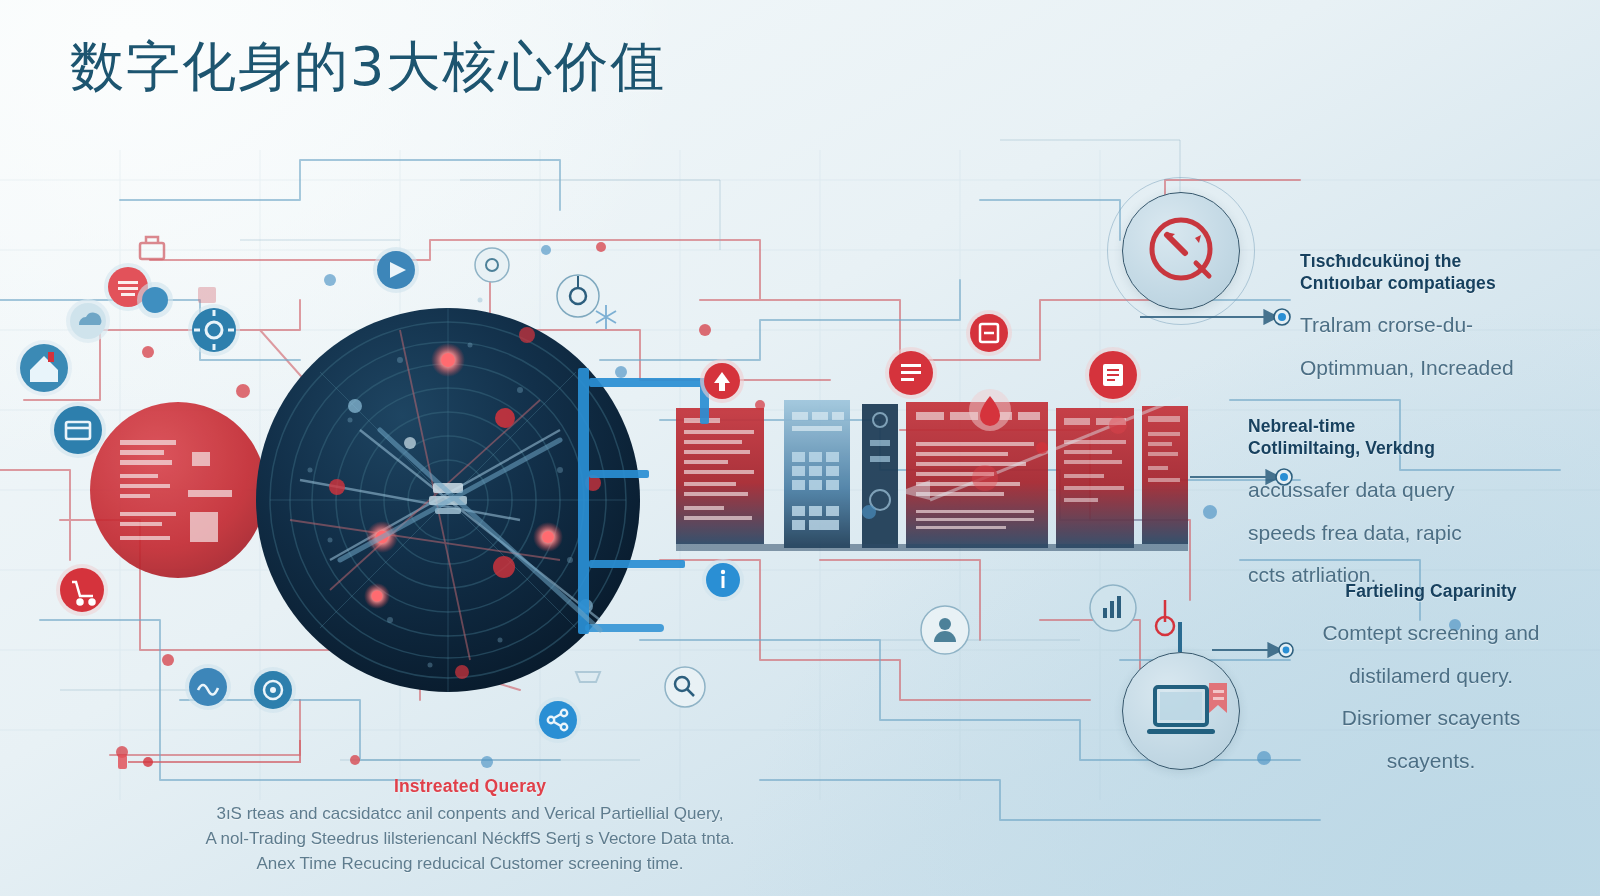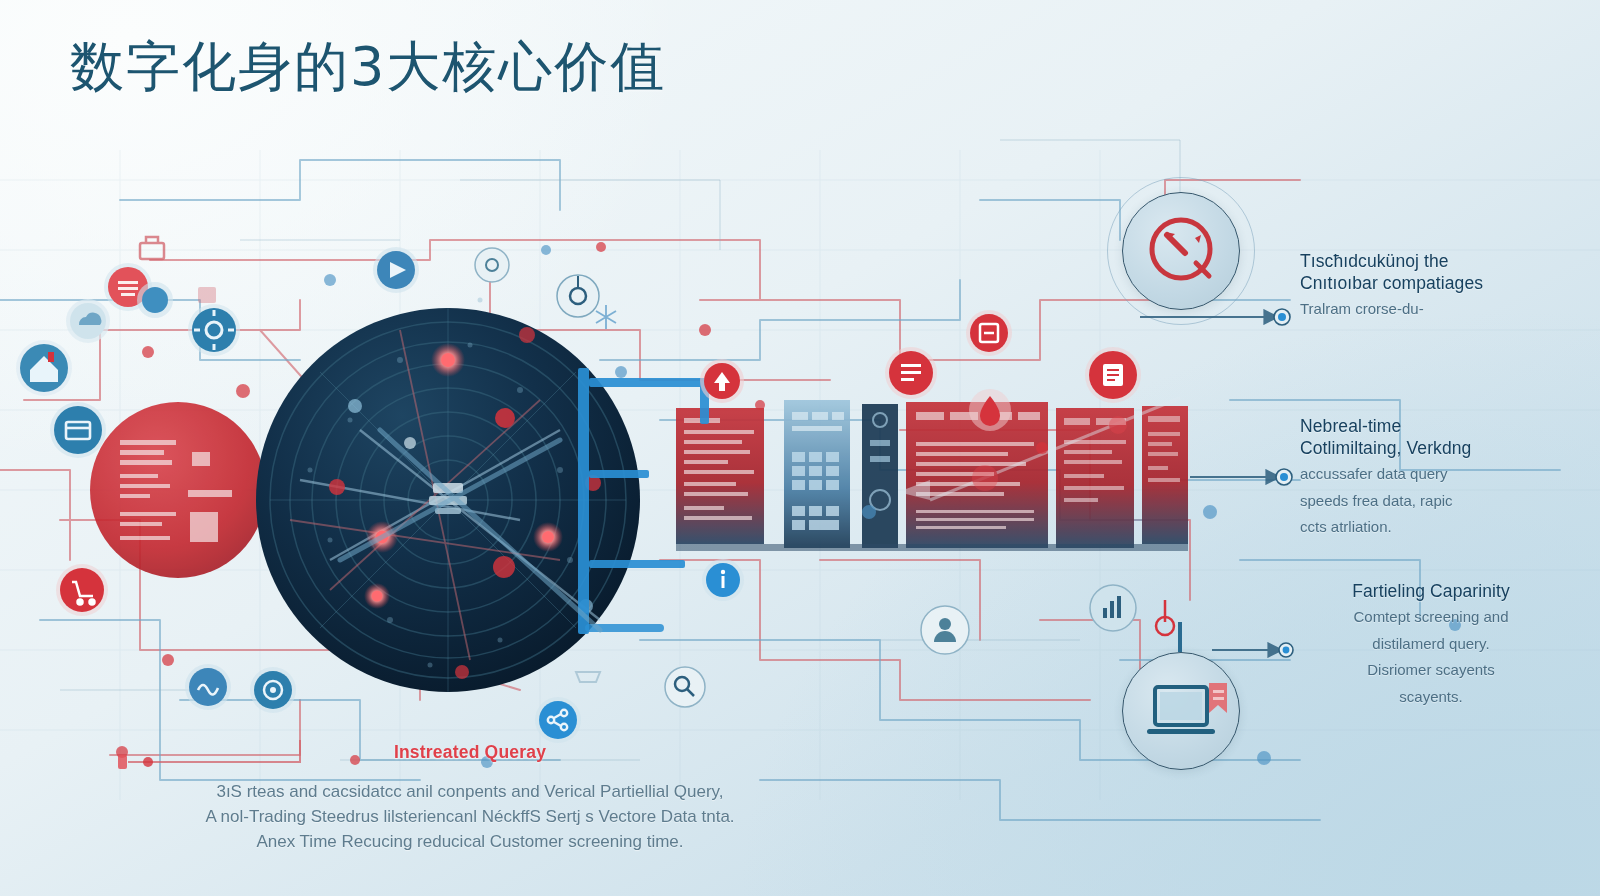--- a/index.html
+++ b/index.html
@@ -24,45 +24,45 @@
     font-size:54px;line-height:62px;letter-spacing:2px;
     color:#1d5570;font-weight:400;
     font-family:"DejaVu Sans","Liberation Sans",sans-serif;
     text-shadow:0 1px 2px rgba(255,255,255,.8);
     white-space:nowrap;
   }
 
   
   .vblock{position:absolute;width:262px;}
   .vblock .vh{
-    font-size:17.5px;font-weight:400;line-height:22px;
+    font-size:17.5px;font-weight:700;line-height:22px;
     color:#17415f;letter-spacing:.1px;
     text-shadow:0 1px 1px rgba(255,255,255,.55);
   }
   .vblock .vb{
-    margin-top:3px;
-    font-size:15px;line-height:23.5px;
+    margin-top:19px;
+    font-size:21px;line-height:23.5px;
     color:#4c6f85;font-weight:400;
     text-shadow:0 1px 1px rgba(255,255,255,.5);
   }
   #vb1{left:1300px;top:250px;}
-  #vb2{left:1300px;top:415px;}
+  #vb2{left:1248px;top:415px;}
   #vb3{left:1300px;top:580px;text-align:center;}
 
   
-  #caption{position:absolute;left:120px;top:742px;width:700px;text-align:center;}
+  #caption{position:absolute;left:120px;top:776px;width:700px;text-align:center;}
   #caption .ch{
     font-size:17.5px;font-weight:700;color:#e0404a;letter-spacing:.2px;
     text-shadow:0 1px 2px rgba(255,255,255,.6);
   }
   #caption .cl{
     font-size:17px;line-height:25px;color:#5e7c8e;font-weight:400;
     text-shadow:0 1px 1px rgba(255,255,255,.55);
   }
-  #caption .cl.first{margin-top:16px;}
+  #caption .cl.first{margin-top:4px;}
   .bigcircle{
     position:absolute;border-radius:50%;
     background:radial-gradient(circle at 38% 32%, #d9e8f0 0%, #c2d8e4 60%, #b4cdda 100%);
     border:1.6px solid #35566b;
     box-shadow:0 2px 10px rgba(40,70,90,.12);
   }
   .bigcircle .ring{
     position:absolute;left:-16px;top:-16px;right:-16px;bottom:-16px;
     border-radius:50%;border:1px solid rgba(120,160,185,.5);
   }
@@ -646,20 +646,21 @@
     <rect x="118" y="755" width="9" height="14" rx="2" fill="#e2525a" opacity=".85"></rect>
     <circle cx="148" cy="762" r="5" fill="#d5333c" opacity=".8"></circle>
   </svg>
 
   <div id="title">数字化身的3大核心价值</div>
 
   <div class="vblock" id="vb1">
     <div class="vh">Tıscħıdcukünoj the</div>
     <div class="vh">Cnıtıoıbar compatiages</div>
     <div class="vb">Tralram crorse-du-</div>
+    <div class="vb">Optimmuan, Increaded</div>
   </div>
 
   <div class="vblock" id="vb2">
     <div class="vh">Nebreal-time</div>
     <div class="vh">Cotlimiltaing, Verkdng</div>
     <div class="vb">accussafer data query</div>
     <div class="vb">speeds frea data, rapic</div>
     <div class="vb">ccts atrliation.</div>
   </div>
 

